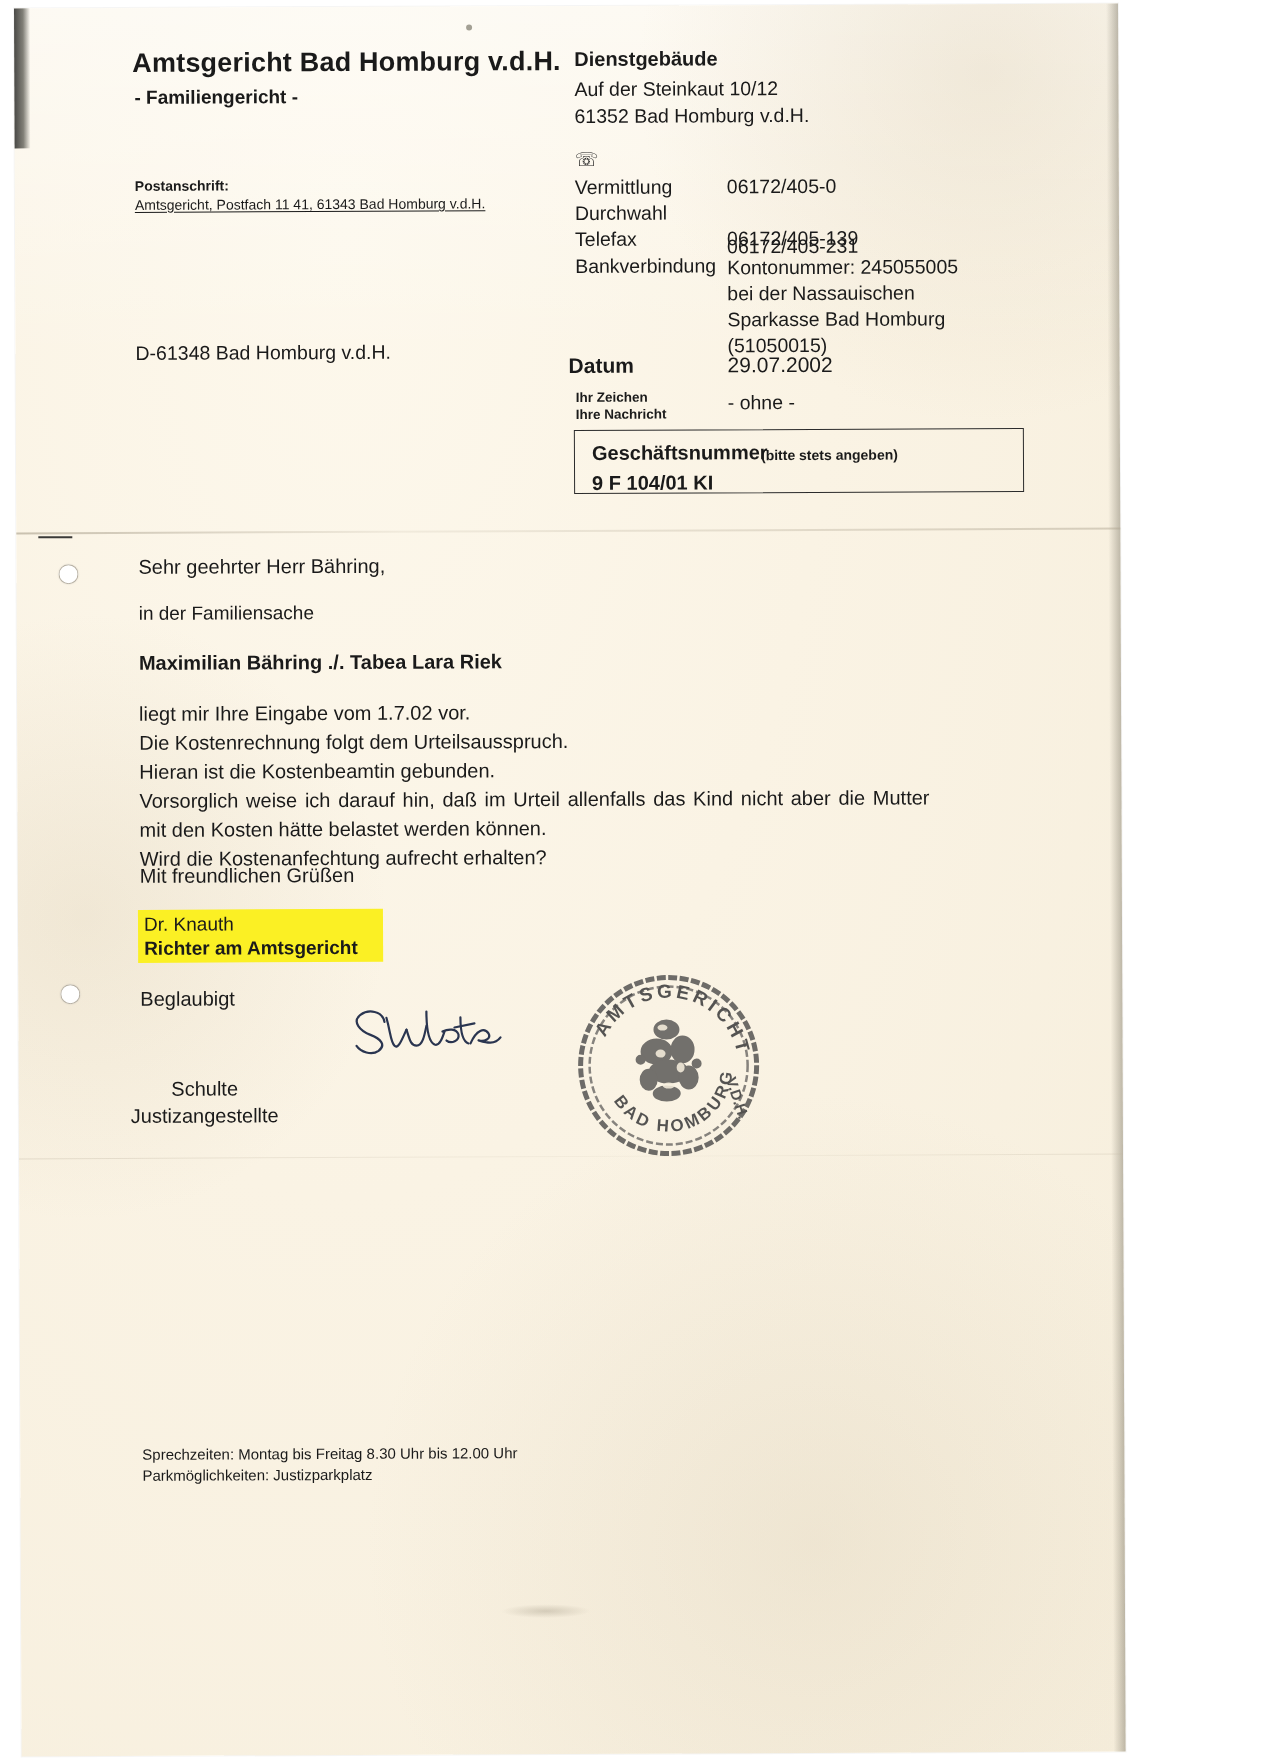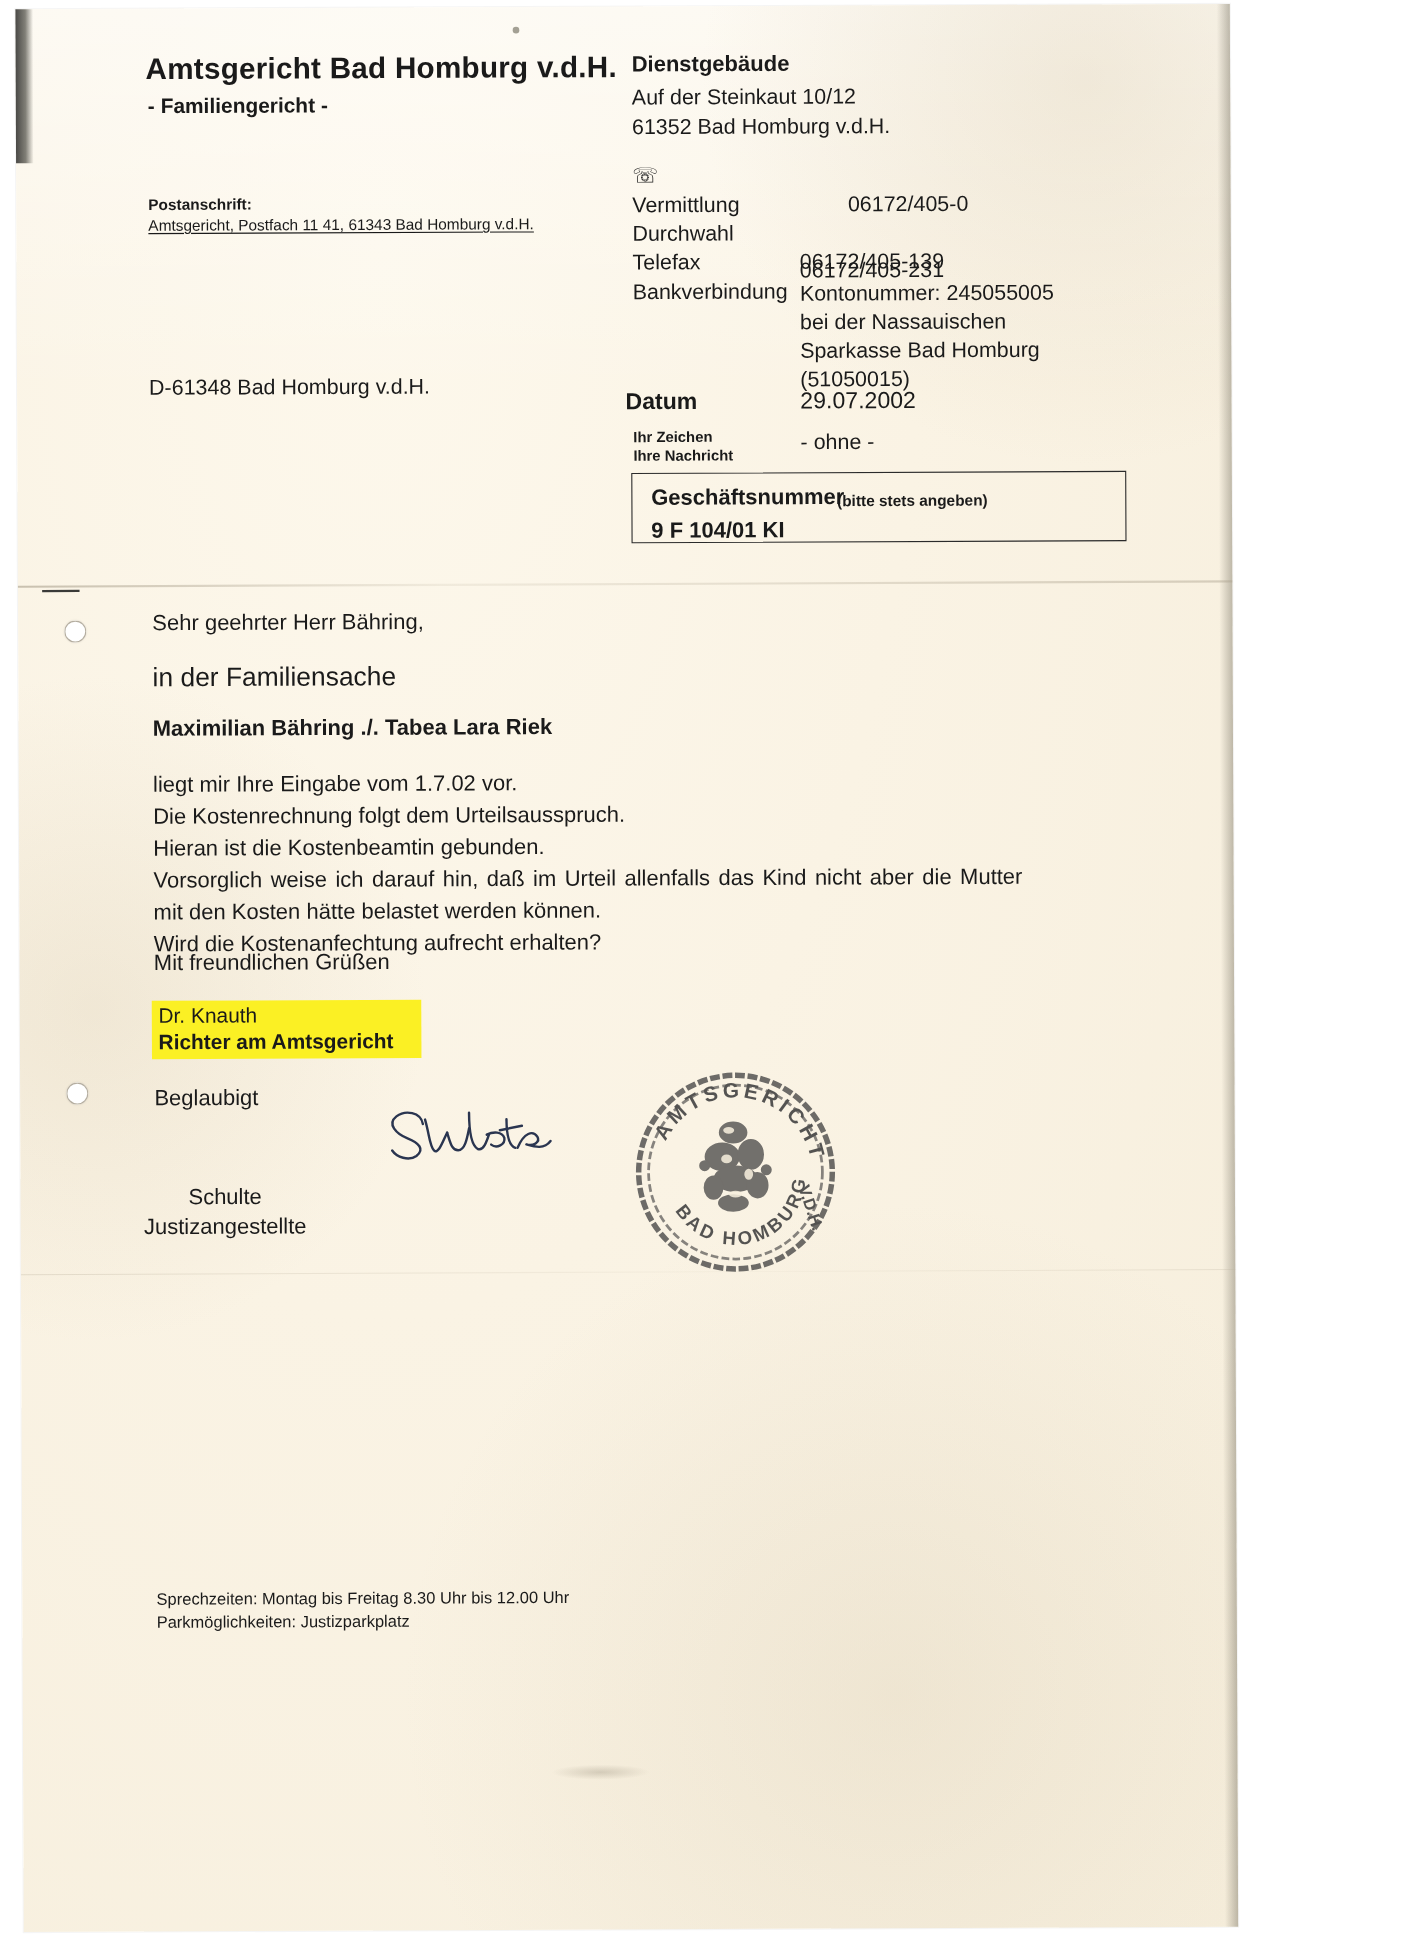--- a/index.html
+++ b/index.html
@@ -145,21 +145,21 @@
   #phone-icon {
     left: 560px; top: 142px;
     font-size: 19px;
     letter-spacing: 0;
   }
 
   .contact-row { position: absolute; font-size: 19.5px; }
   .contact-label { position: absolute; left: 560px; }
   .contact-value { position: absolute; left: 712px; }
 
-  #c1l { top: 170px; } #c1v { top: 170px; margin-left: 44px; }
+  #c1l { top: 170px; } #c1v { top: 170px; }
   #c2l { top: 196px; } #c2v { top: 196px; margin-top: 34px; }
   #c3l { top: 222px; } #c3v { top: 222px; }
   #c4l { top: 249px; }
   #bank-lines {
     left: 712px; top: 249px;
     font-size: 19.5px;
     line-height: 26px;
   }
 
   #datum-label {
@@ -205,21 +205,21 @@
     font-weight: bold;
   }
 
   
   #salutation {
     left: 122px; top: 548px;
     font-size: 20px;
   }
   #matter-intro {
     left: 122px; top: 595px;
-    font-size: 24px;
+    font-size: 19px;
   }
   #case-parties {
     left: 122px; top: 644px;
     font-size: 20px;
     font-weight: bold;
   }
   #body-text {
     left: 122px; top: 692px;
     width: 790px;
     font-size: 20px;

